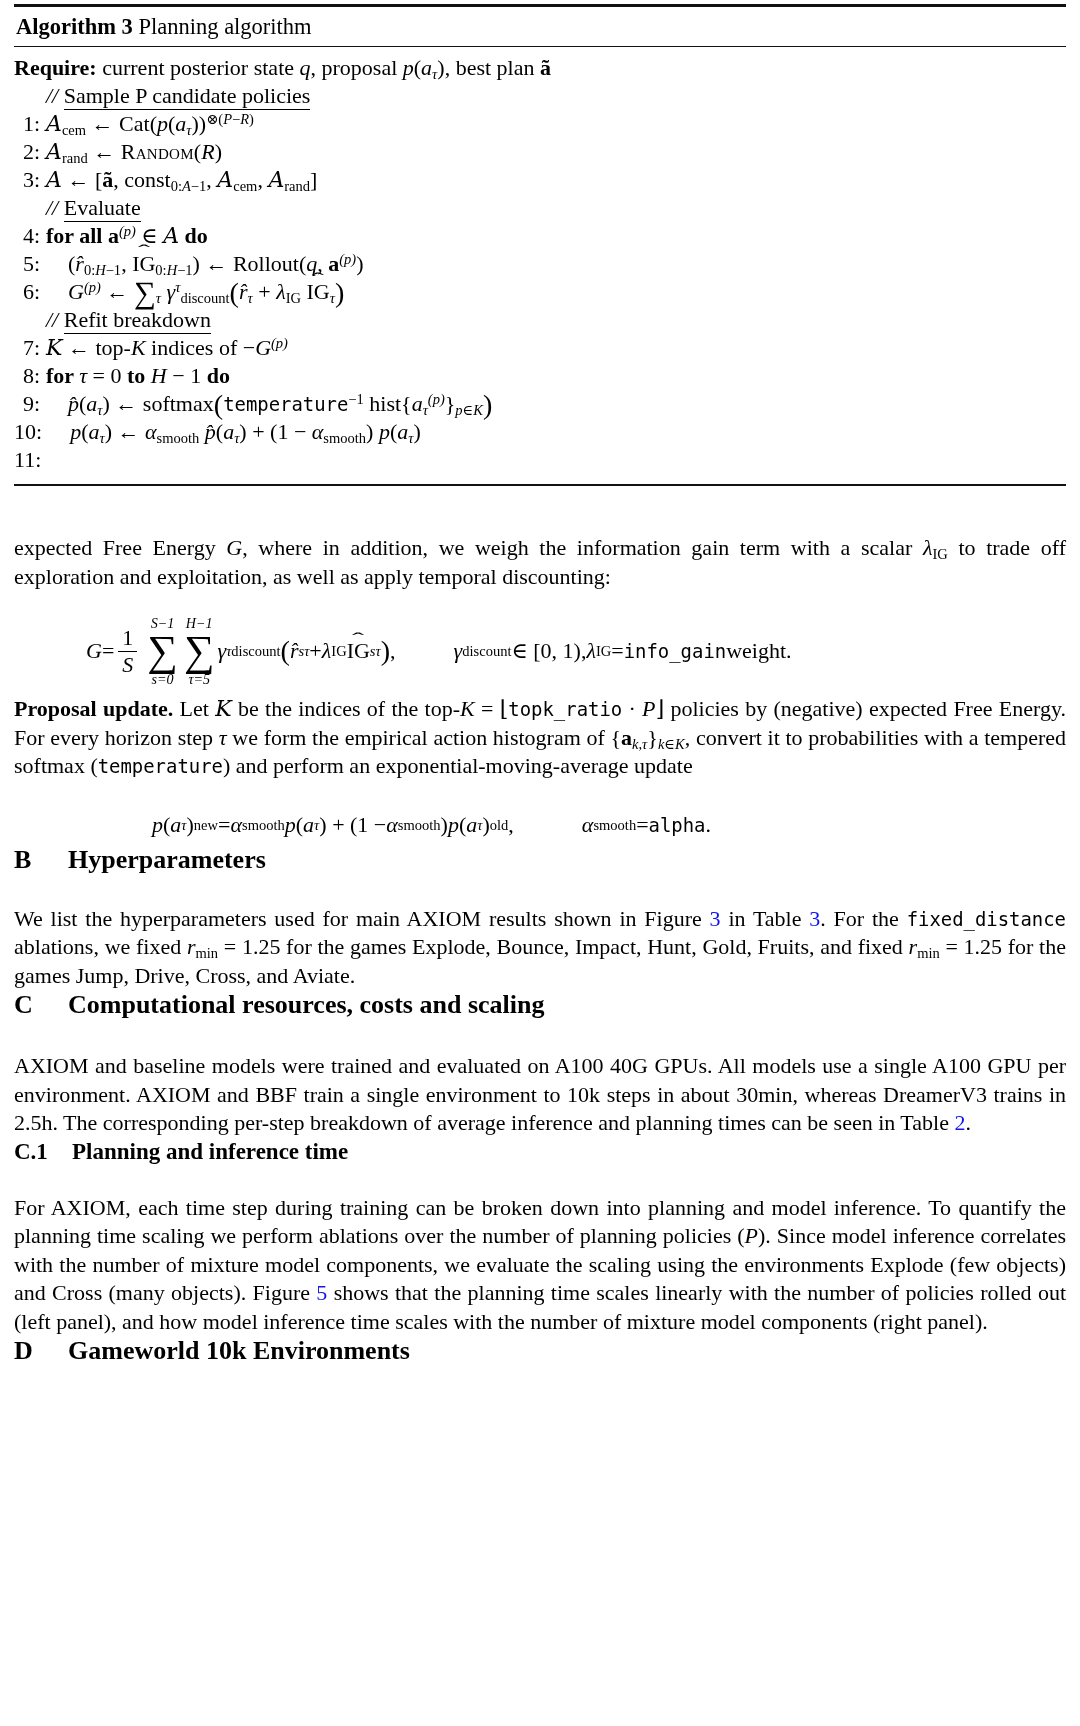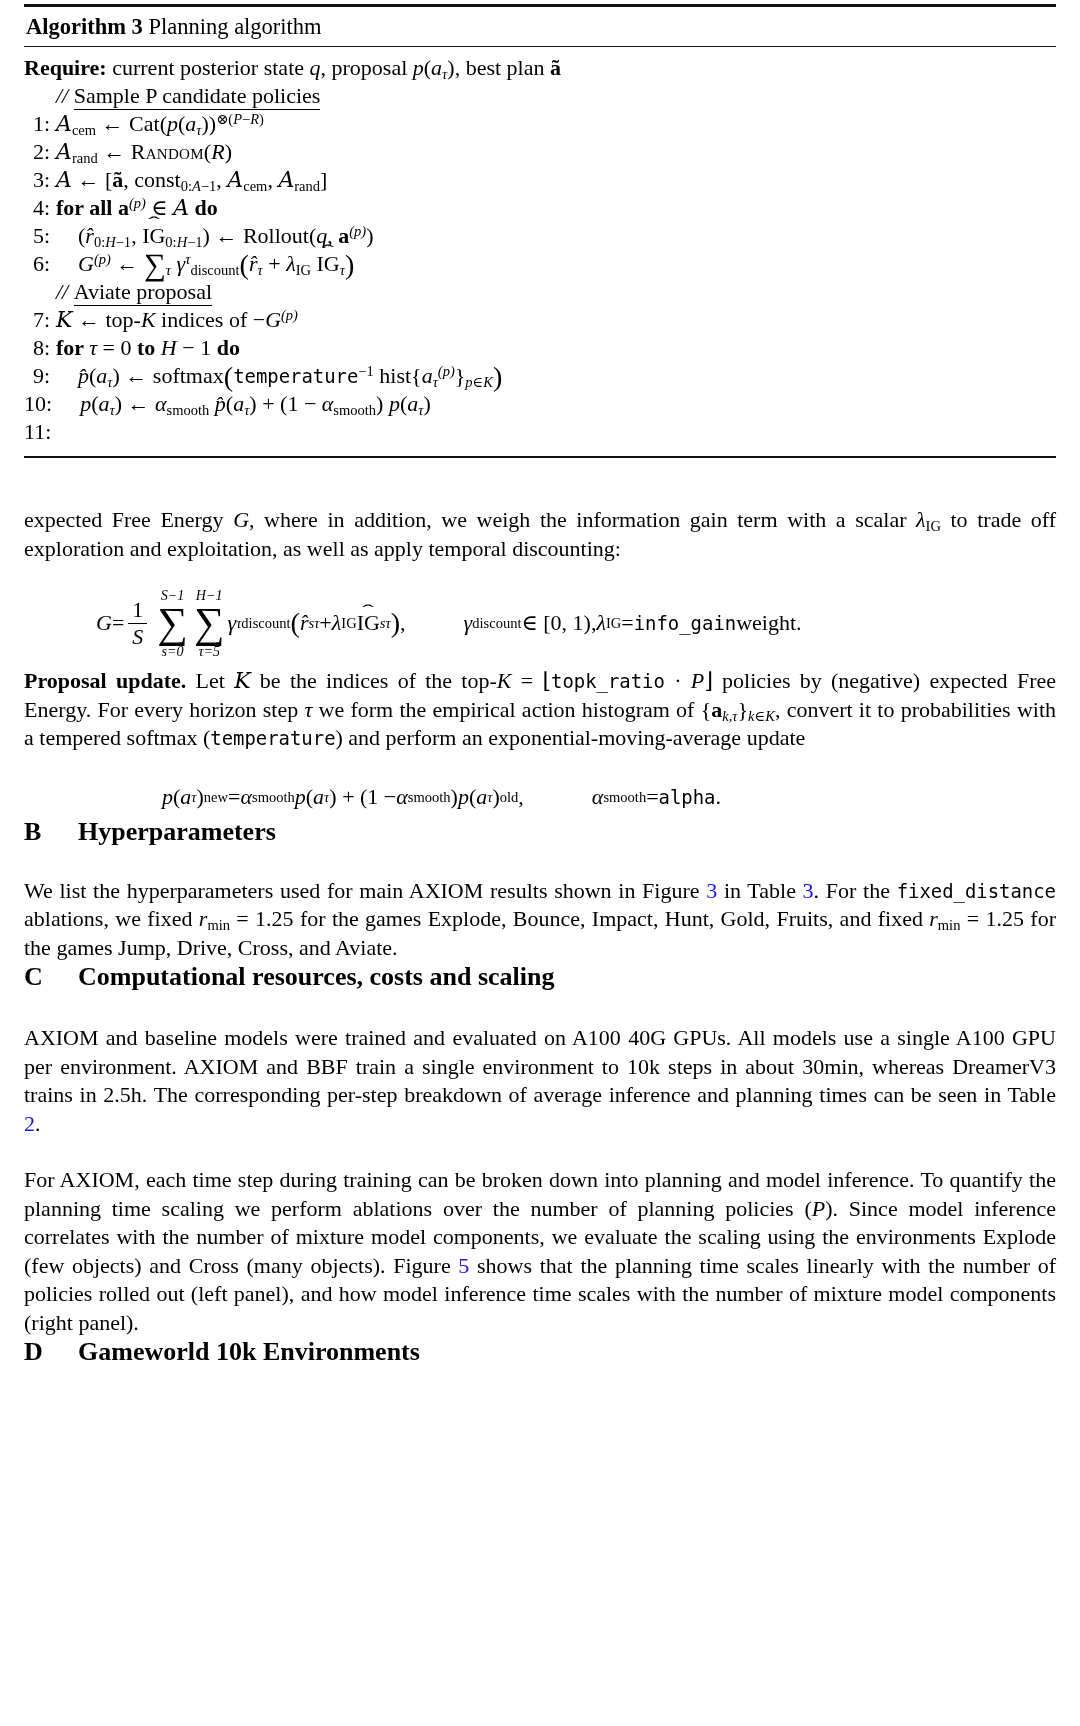--- a/index.html
+++ b/index.html
@@ -5,21 +5,21 @@
   html,body{margin:0;padding:0;background:#ffffff;}
   .page{
     position:relative;
     width:1080px;height:1726px;
     margin:0 auto;
     background:#ffffff;
     color:#000;
     font-family:"Liberation Serif","DejaVu Serif",serif;
     font-size:22px;
     box-sizing:border-box;
-    padding:0 24px;
+    padding:0 14px;
     overflow:hidden;
   }
   
   .algo{border-top:3px solid #111;border-bottom:2px solid #111;margin-top:4px;}
   .algo-caption{
     font-size:22.5px;
     padding:7px 2px 6px 2px;
     border-bottom:1.6px solid #111;
   }
   .algo-caption .alabel{font-weight:bold;}
@@ -104,34 +104,38 @@
         </div>
         <div class="algo-line">
           <span class="lnum">2:</span>
           <span class="lcontent ind0"><span class="cal">A</span><sub class="sub">rand</sub><span> ← </span><span class="sc">Random</span><span>(</span><span class="i">R</span><span>)</span></span>
         </div>
         <div class="algo-line">
           <span class="lnum">3:</span>
           <span class="lcontent ind0"><span class="cal">A</span><span> ← [</span><span class="b">ã</span><span>, const</span><sub class="sub">0:</sub><sub class="isub">A</sub><sub class="sub">−1</sub><span>, </span><span class="cal">A</span><sub class="sub">cem</sub><span>, </span><span class="cal">A</span><sub class="sub">rand</sub><span>]</span></span>
         </div>
         <div class="algo-line">
+          <span class="lnum"></span>
+          <span class="lcontent ind0"><span class="i">// </span><span class="iu">Evaluate</span></span>
+        </div>
+        <div class="algo-line">
           <span class="lnum">4:</span>
           <span class="lcontent ind0"><span class="b">for all </span><span class="b">a</span><sup class="isup">(p)</sup><span> ∈ </span><span class="cal">A</span><span class="b"> do</span></span>
         </div>
         <div class="algo-line">
           <span class="lnum">5:</span>
           <span class="lcontent ind1"><span>(</span><span class="i">r̂</span><sub class="sub">0:</sub><sub class="isub">H</sub><sub class="sub">−1</sub><span>, </span><span class="hat">IG</span><sub class="sub">0:</sub><sub class="isub">H</sub><sub class="sub">−1</sub><span>) ← Rollout(</span><span class="i">q</span><span>, </span><span class="b">a</span><sup class="isup">(p)</sup><span>)</span></span>
         </div>
         <div class="algo-line">
           <span class="lnum">6:</span>
           <span class="lcontent ind1"><span class="i">G</span><sup class="isup">(p)</sup><span> ← </span><span class="bigop">∑</span><sub class="isub">τ</sub><span> </span><span class="i">γ</span><sup class="isup">τ</sup><sub class="sub">discount</sub><span class="bigp">(</span><span class="i">r̂</span><sub class="isub">τ</sub><span> + </span><span class="i">λ</span><sub class="sub">IG</sub><span> </span><span class="hat">IG</span><sub class="isub">τ</sub><span class="bigp">)</span></span>
         </div>
         <div class="algo-line">
           <span class="lnum"></span>
-          <span class="lcontent ind0"><span class="i">// </span><span class="iu">Aviate proposal</span></span>
+          <span class="lcontent ind0"><span class="i">// </span><span class="iu">Refit breakdown</span></span>
         </div>
         <div class="algo-line">
           <span class="lnum">7:</span>
           <span class="lcontent ind0"><span class="cal">K</span><span> ← top-</span><span class="i">K</span><span> indices of −</span><span class="i">G</span><sup class="isup">(p)</sup></span>
         </div>
         <div class="algo-line">
           <span class="lnum">8:</span>
           <span class="lcontent ind0"><span class="b">for </span><span class="i">τ</span><span> = 0 </span><span class="b">to </span><span class="i">H</span><span> − 1 </span><span class="b">do</span></span>
         </div>
         <div class="algo-line">
@@ -237,20 +241,23 @@
   </h2>
 
   <p class="body-par p-hyper"><span>We list the hyperparameters used for main AXIOM results shown in Figure </span><span class="lnk">3</span><span> in Table </span><span class="lnk">3</span><span>. For the </span><span class="m">fixed_distance</span><span> ablations, we fixed </span><span class="i">r</span><sub class="sub">min</sub><span> = 1.25 for the games Explode, Bounce, Impact, Hunt, Gold, Fruits, and fixed </span><span class="i">r</span><sub class="sub">min</sub><span> = 1.25 for the games Jump, Drive, Cross, and Aviate.</span></p>
 
   <h2 class="sect h-c">
     <span class="letter">C</span><span class="htitle">Computational resources, costs and scaling</span>
   </h2>
 
   <p class="body-par p-comp"><span>AXIOM and baseline models were trained and evaluated on A100 40G GPUs.  All models use a single A100 GPU per environment.  AXIOM and BBF train a single environment to 10k steps in about 30min, whereas DreamerV3 trains in 2.5h. The corresponding per-step breakdown of average inference and planning times can be seen in Table </span><span class="lnk">2</span><span>.</span></p>
 
+  <h3 class="subsect h-c1">
+    <span class="letter">C.1</span><span class="htitle">Planning and inference time</span>
+  </h3>
 
   <p class="body-par p-plan"><span>For AXIOM, each time step during training can be broken down into planning and model inference. To quantify the planning time scaling we perform ablations over the number of planning policies (</span><span class="i">P</span><span>). Since model inference correlates with the number of mixture model components, we evaluate the scaling using the environments Explode (few objects) and Cross (many objects). Figure </span><span class="lnk">5</span><span> shows that the planning time scales linearly with the number of policies rolled out (left panel), and how model inference time scales with the number of mixture model components (right panel).</span></p>
 
   <h2 class="sect h-d">
     <span class="letter">D</span><span class="htitle">Gameworld 10k Environments</span>
   </h2>
 
 
 </div>
 

